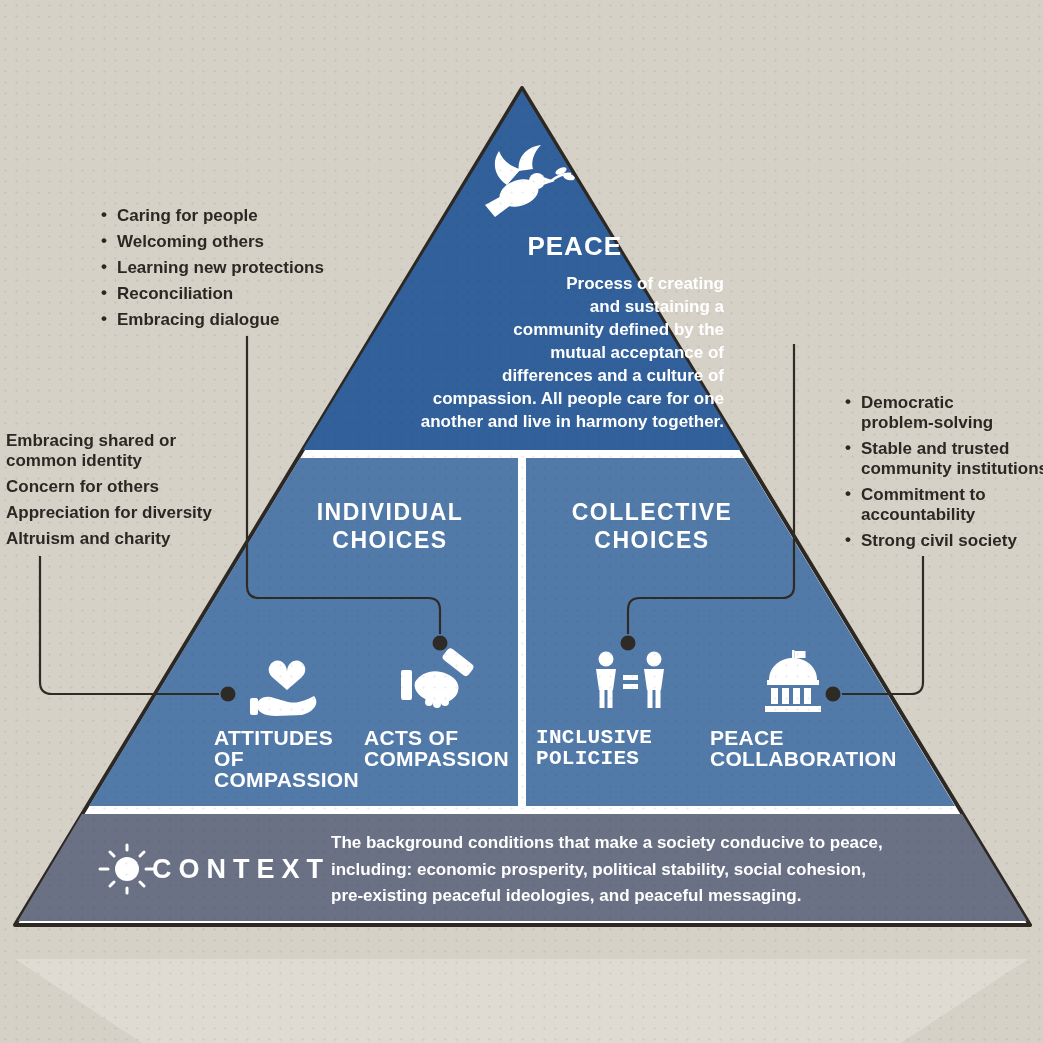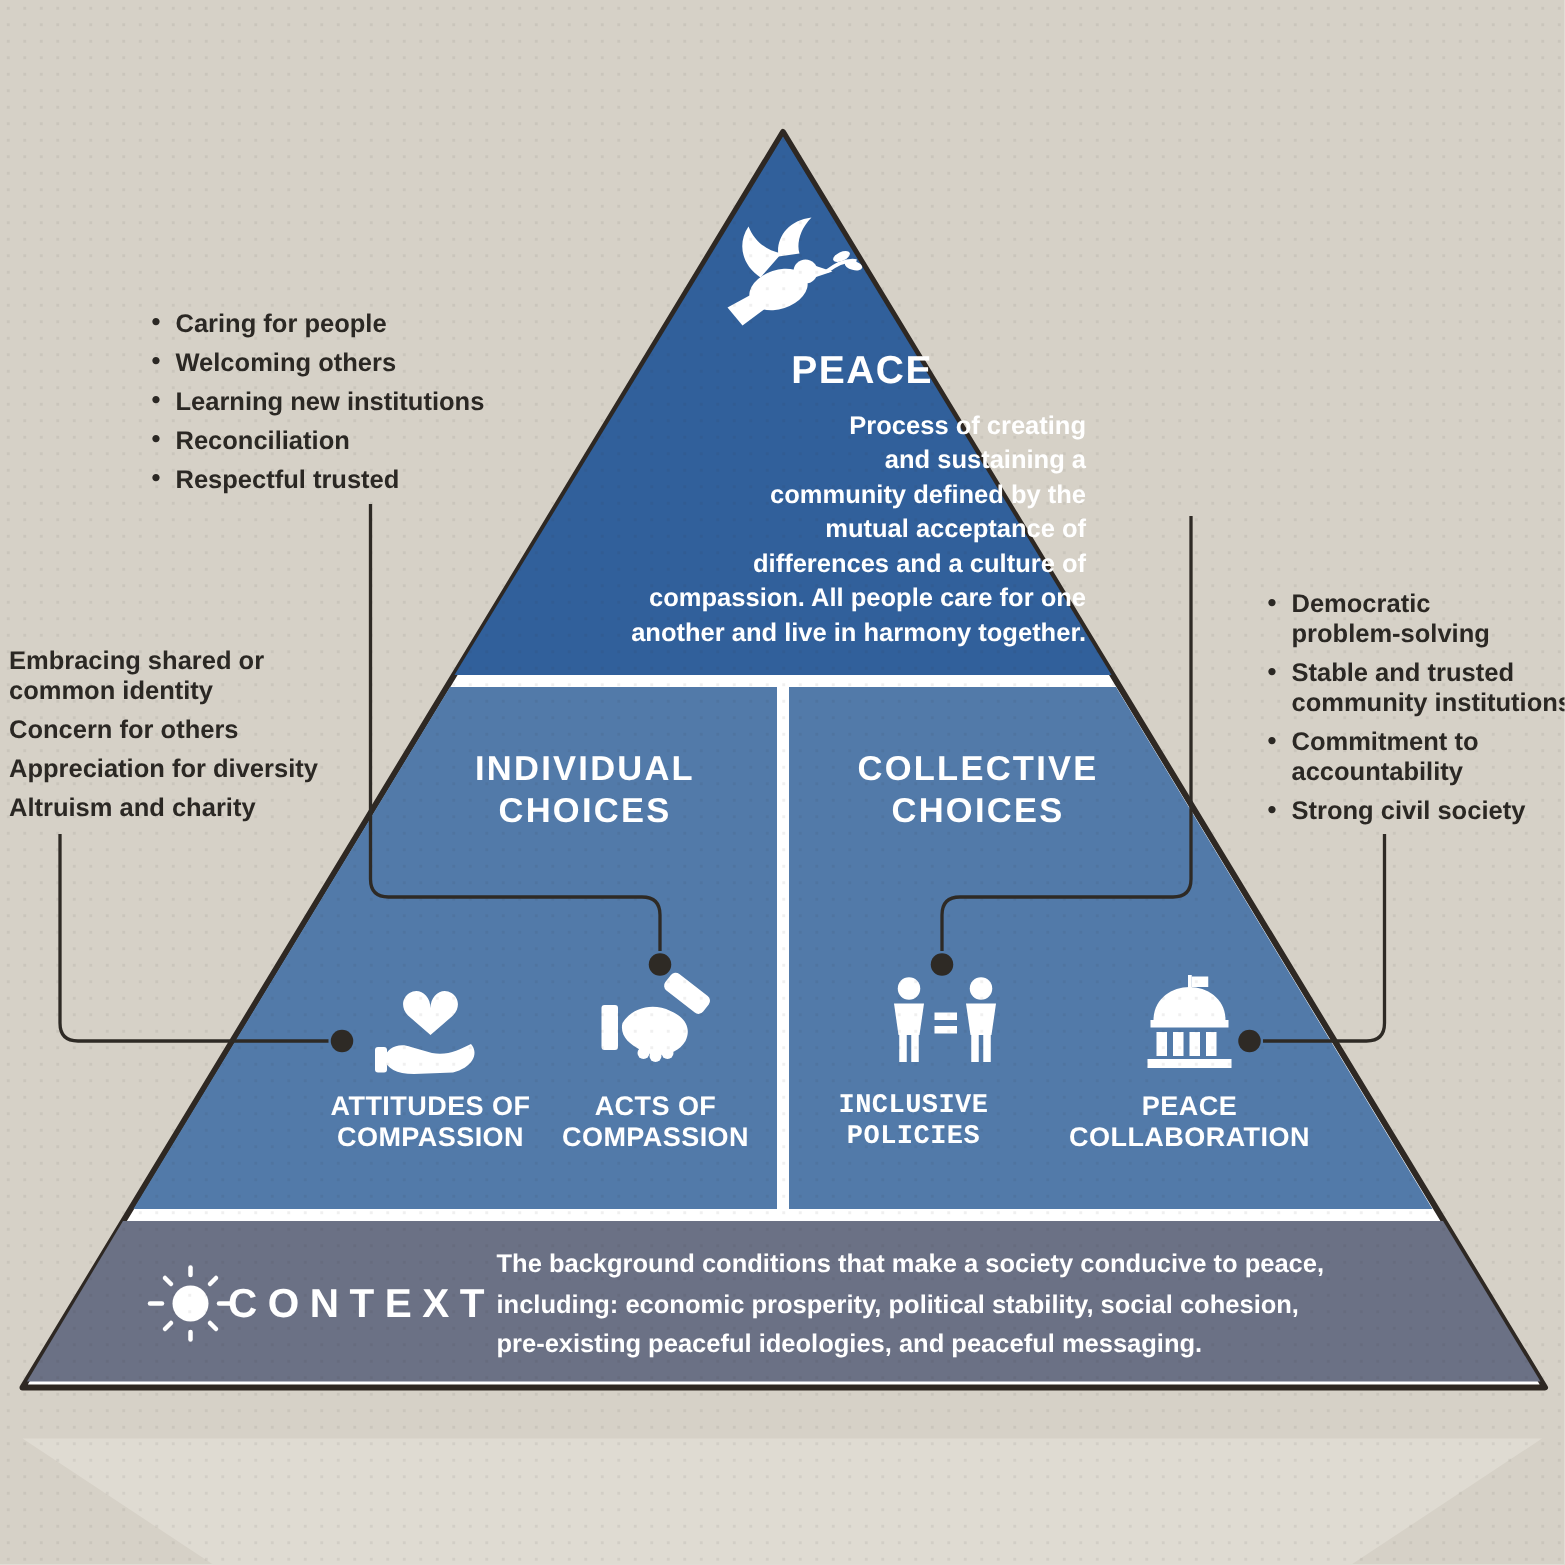--- a/index.html
+++ b/index.html
@@ -12,21 +12,21 @@
   .txt{position:absolute;z-index:10;}
   .white{color:#ffffff;}
   ul{list-style:none;margin:0;padding:0;}
   .side-list{font-size:17px;font-weight:700;line-height:20px;color:#2b2824;}
   .side-list li{margin-bottom:6px;white-space:pre-line;}
   .side-list.bullet li{position:relative;padding-left:17px;}
   .side-list.bullet li::before{content:"\2022";position:absolute;left:1px;top:-1px;}
   .peace-title{font-size:26px;font-weight:700;letter-spacing:1px;text-align:right;}
   .peace-desc{font-size:17px;font-weight:700;line-height:23px;text-align:right;white-space:pre-line;}
   .choice-heading{font-size:23px;font-weight:700;letter-spacing:1.5px;line-height:28px;text-align:center;}
-  .tier-label{font-size:18px;font-weight:700;letter-spacing:0.3px;line-height:21px;text-align:center;}
+  .tier-label{font-size:21px;font-weight:700;letter-spacing:0.3px;line-height:21px;text-align:left;}
   .context-label{font-size:27px;font-weight:700;letter-spacing:7px;}
   .context-desc{font-size:17px;font-weight:700;line-height:26.5px;white-space:pre-line;}
 </style>
 </head>
 <body>
 
 <div id="stage">
 
   <svg id="pyramid-svg" width="1043" height="1043" viewBox="0 0 1043 1043">
 
@@ -146,23 +146,23 @@
   <div class="txt tier-label white" style="left:710px;top:727px;width:166px;">PEACE COLLABORATION</div>
 
   <div class="txt context-label white" style="left:152px;top:854px;">CONTEXT</div>
   <div class="txt context-desc white" style="left:331px;top:830px;width:610px;">The background conditions that make a society conducive to peace,
 including: economic prosperity, political stability, social cohesion,
 pre-existing peaceful ideologies, and peaceful messaging.</div>
 
   <ul class="txt side-list bullet" style="left:100px;top:206px;width:256px;">
       <li>Caring for people</li>
       <li>Welcoming others</li>
-      <li>Learning new institutions</li>
+      <li>Learning new protections</li>
       <li>Reconciliation</li>
-      <li>Respectful trusted</li>
+      <li>Embracing dialogue</li>
     </ul>
 
 
   <ul class="txt side-list" style="left:6px;top:431px;width:230px;">
       <li>Embracing shared or
 common identity</li>
       <li>Concern for others</li>
       <li>Appreciation for diversity</li>
       <li>Altruism and charity</li>
     </ul>

